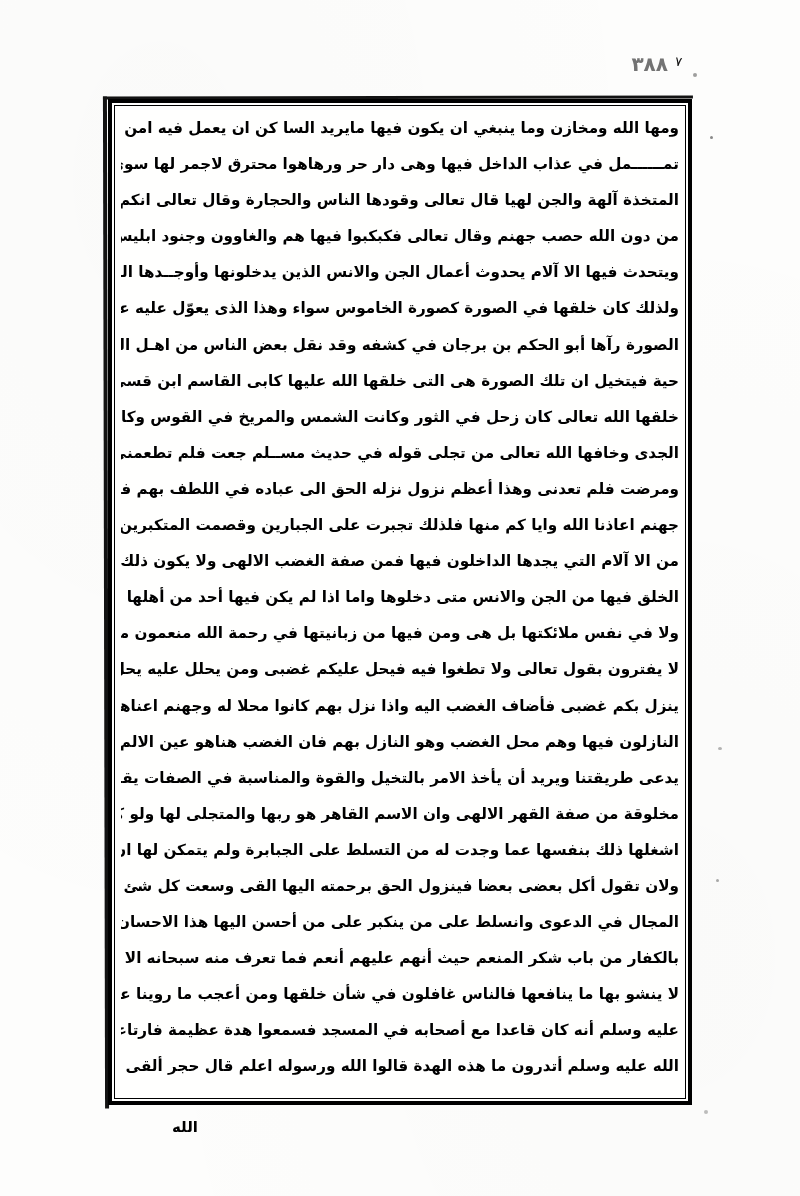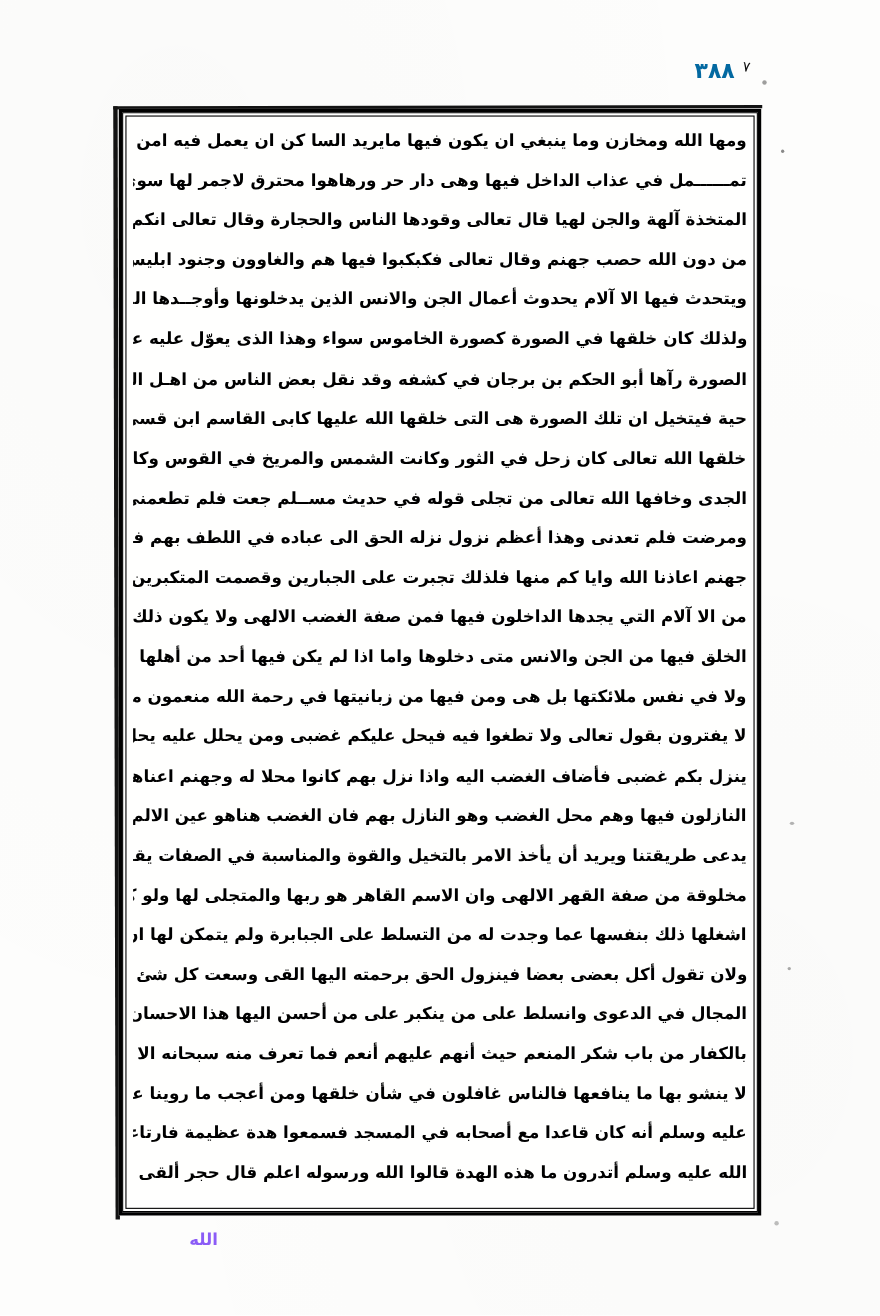--- a/index.html
+++ b/index.html
@@ -35,21 +35,21 @@
 
   
   .folio {
     position: absolute;
     top: 52px;
     right: 132px;
     font-family: "DejaVu Sans", sans-serif;
     font-size: 20px;
     font-weight: 700;
     letter-spacing: 1px;
-    color: #0369a1;
+    color: #737373;
     direction: rtl;
     white-space: nowrap;
   }
   .folio-mark {
     position: absolute;
     top: 54px;
     right: 118px;
     font-size: 13px;
     color: #111;
     transform: rotate(8deg);
@@ -118,21 +118,21 @@
   .line.loose { letter-spacing: 0.2px; }
 
   
   .catchword {
     position: absolute;
     left: 172px;
     top: 1118px;
     font-family: "DejaVu Sans", sans-serif;
     font-size: 15px;
     font-weight: 700;
-    color: #8b5cf6;
+    color: #000000;
     direction: rtl;
   }
 
   
   .speck {
     position: absolute;
     background: #2a2a2a;
     border-radius: 50%;
     opacity: 0.55;
   }

